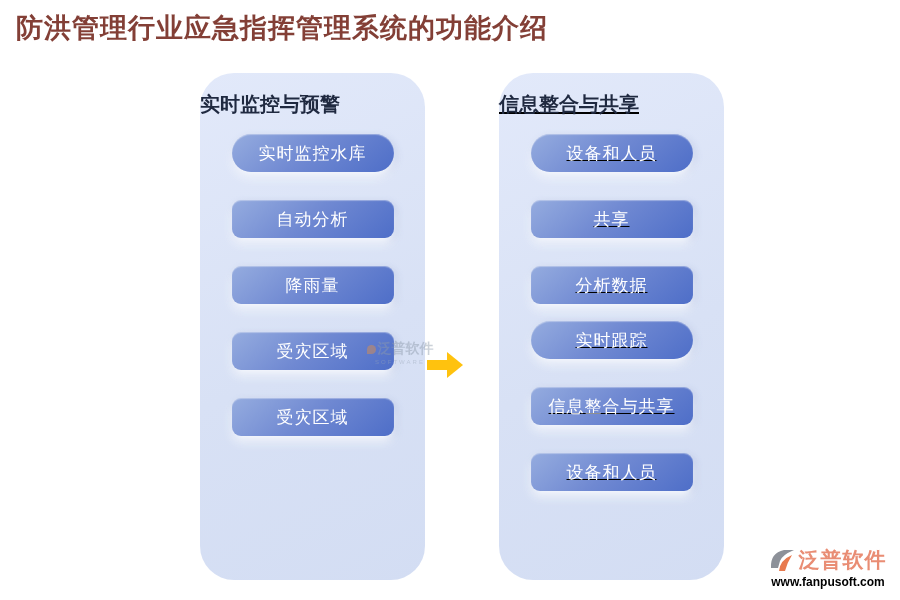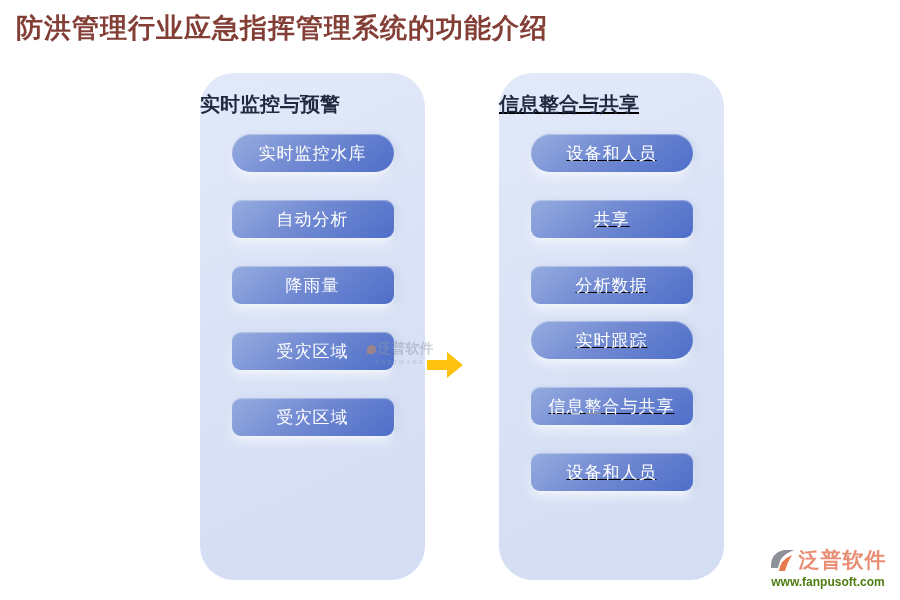--- a/index.html
+++ b/index.html
@@ -90,21 +90,21 @@
   .footer-logo .brand {
     font-size: 21px;
     font-weight: bold;
     color: #e98d74;
     letter-spacing: 1px;
   }
   .footer-logo .url {
     margin-top: 1px;
     font-size: 12px;
     font-weight: bold;
-    color: #4d7c0f;
+    color: #000000;
   }
 </style>
 </head>
 <body>
 
 <div class="stage">
 
   <div class="page-title">防洪管理行业应急指挥管理系统的功能介绍</div>
 
   <div id="panels">

